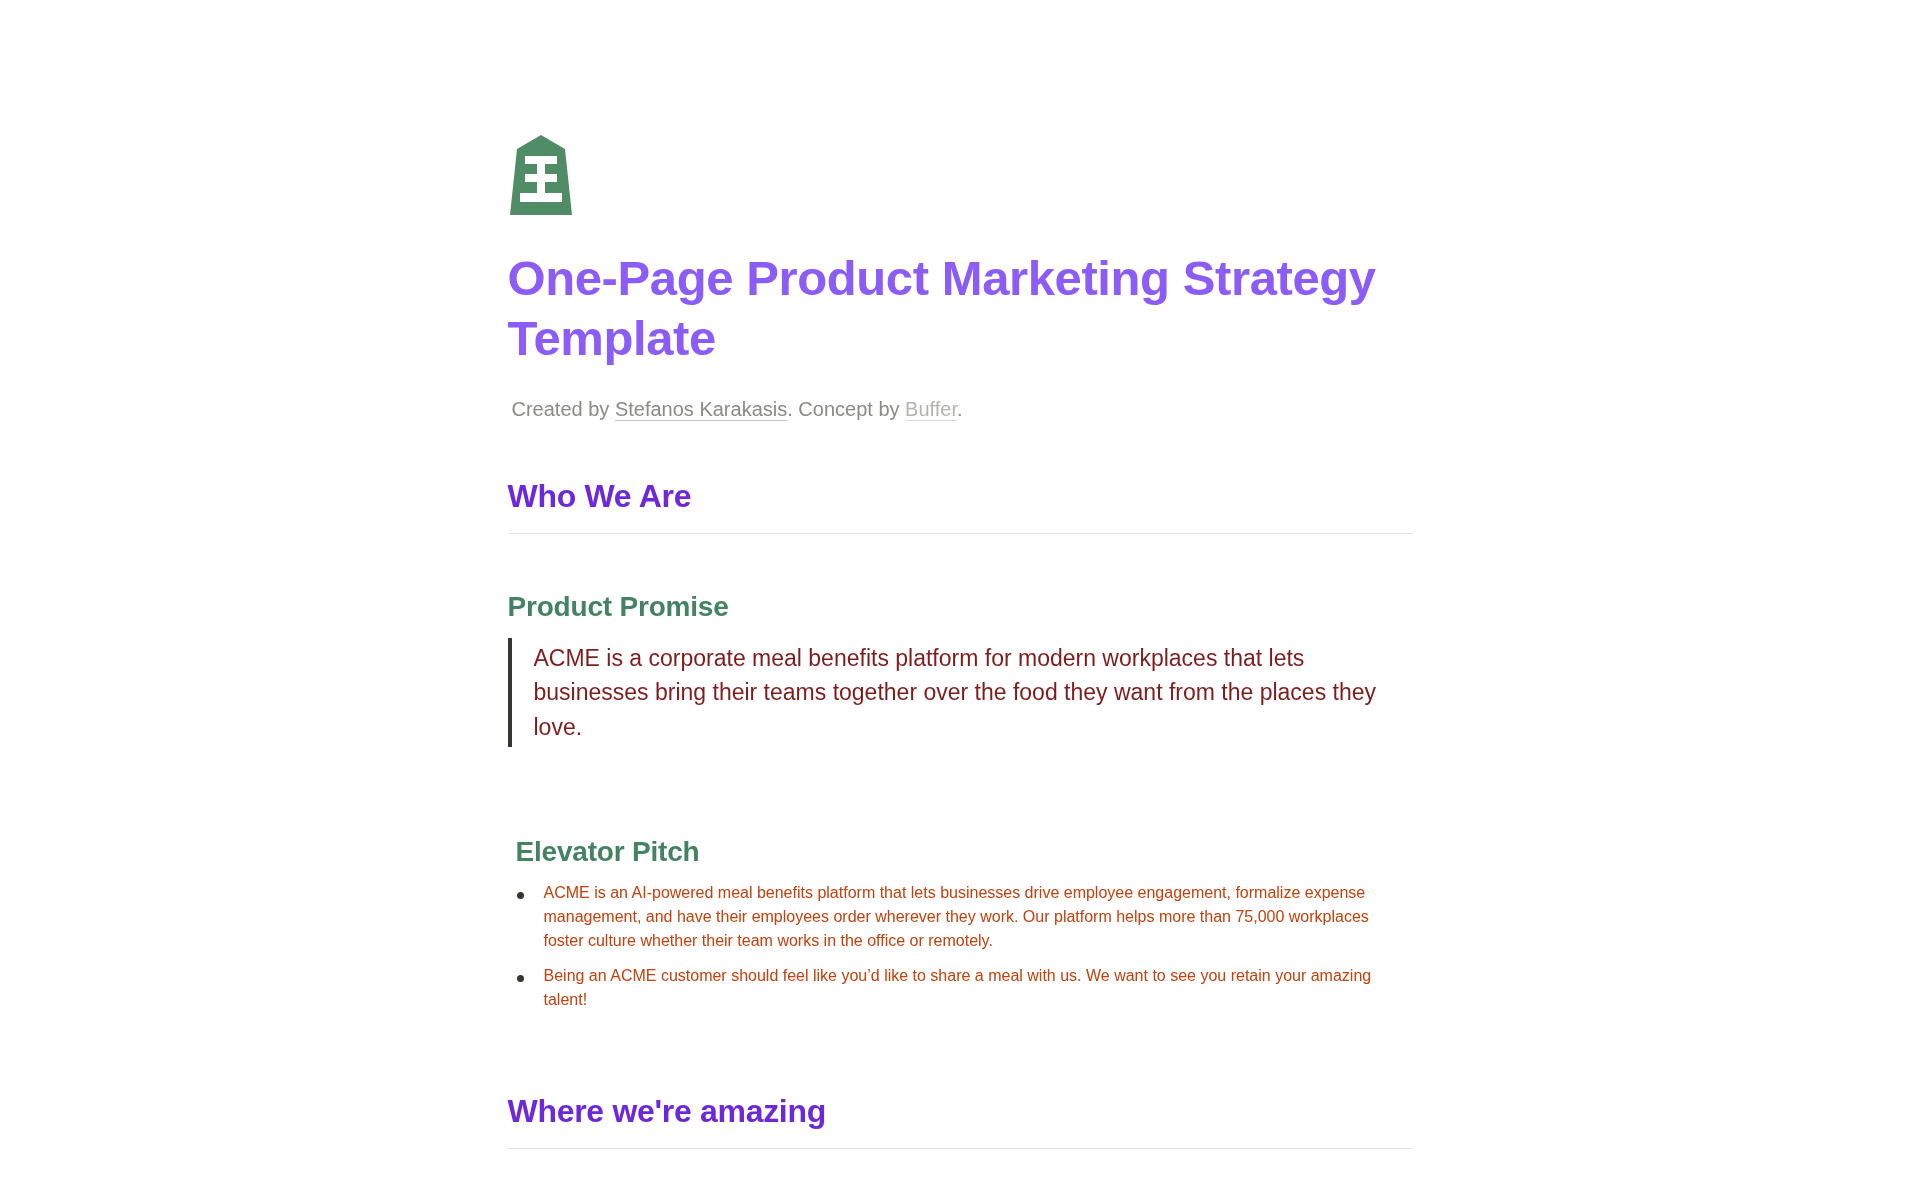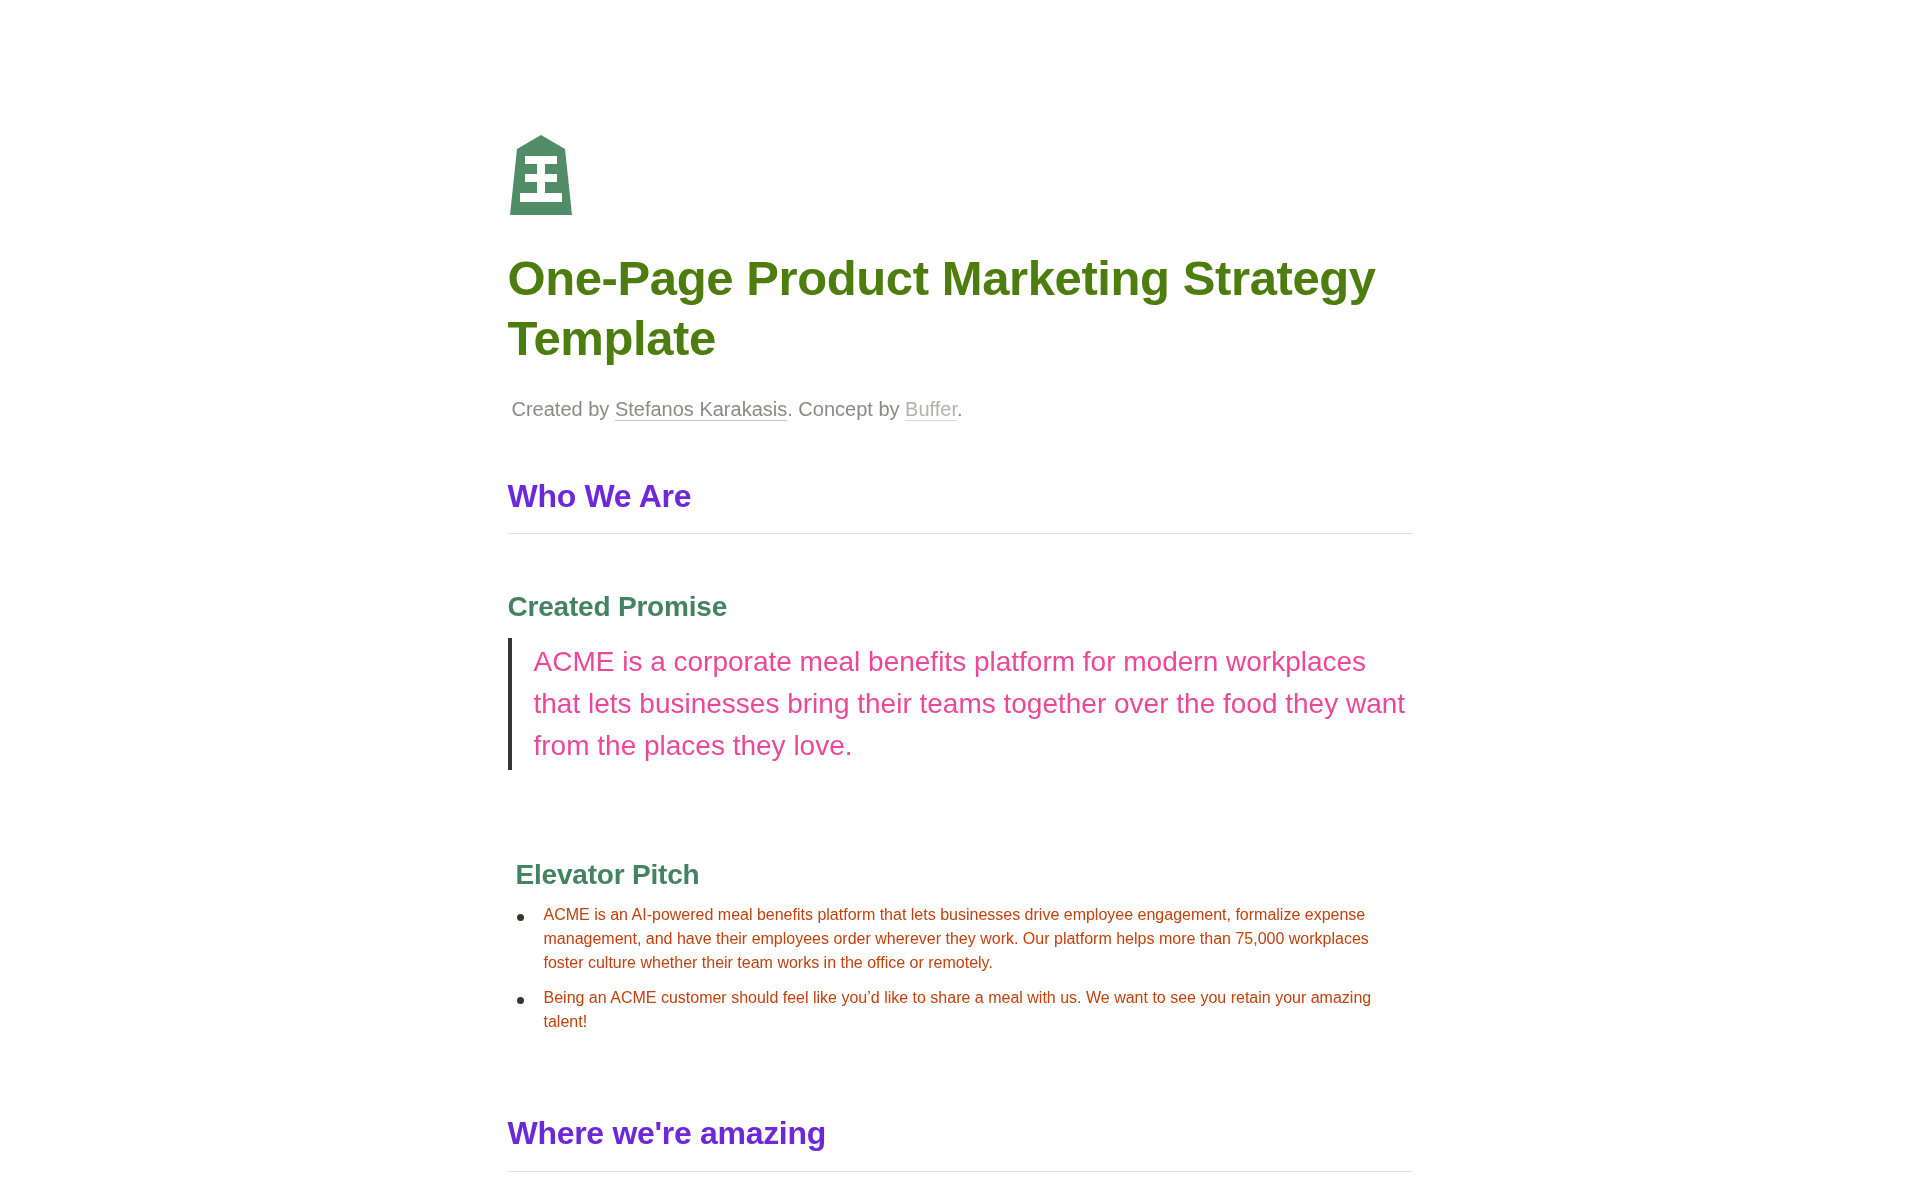--- a/index.html
+++ b/index.html
@@ -24,21 +24,21 @@
     height: 80px;
     display: block;
   }
   .page-icon svg { display: block; }
   .page-title {
     margin: 34px 0 0 0;
     font-size: 49px;
     line-height: 1.22;
     font-weight: 700;
     letter-spacing: -0.4px;
-    color: #4d7c0f;
+    color: #8b5cf6;
   }
   .byline {
     margin: 26px 0 0 4px;
     font-size: 20px;
     line-height: 1.4;
     color: #8b8a86;
   }
   .byline a {
     color: #8b8a86;
     text-decoration: underline;
@@ -80,23 +80,23 @@
     margin-top: 88px;
     margin-left: 8px;
   }
   .quote {
     margin: 14px 0 0 0;
     border-left: 4px solid #37352f;
     padding: 3px 0 3px 22px;
   }
   .quote p {
     margin: 0;
-    font-size: 28px;
+    font-size: 23px;
     line-height: 1.5;
-    color: #ec4899;
+    color: #7f1d1d;
   }
   .bullet-list {
     margin: 12px 0 0 0;
     padding: 0;
     list-style: none;
   }
   .bullet-list li {
     position: relative;
     padding-left: 36px;
     margin: 0 0 11px 0;
@@ -129,21 +129,21 @@
     </svg>
   </div>
 
   <h1 class="page-title">One-Page Product Marketing Strategy Template</h1>
 
   <p class="byline"><span>Created by </span><a>Stefanos Karakasis</a><span>. Concept by </span><a class="light">Buffer</a><span>.</span></p>
 
   <h2 class="h1-green">Who We Are</h2>
   <hr class="divider">
 
-  <h3 class="h2-green">Created Promise</h3>
+  <h3 class="h2-green">Product Promise</h3>
   <blockquote class="quote">
     <p>ACME is a corporate meal benefits platform for modern workplaces that lets businesses bring their teams together over the food they want from the places they love.</p>
   </blockquote>
 
   <h3 class="h2-green h2-elevator">Elevator Pitch</h3>
   <ul class="bullet-list">
     <li><span class="bullet-dot"></span><span>ACME is an AI-powered meal benefits platform that lets businesses drive employee engagement, formalize expense management, and have their employees order wherever they work. Our platform helps more than 75,000 workplaces foster culture whether their team works in the office or remotely.</span></li>
     <li><span class="bullet-dot"></span><span>Being an ACME customer should feel like you’d like to share a meal with us. We want to see you retain your amazing talent!</span></li>
   </ul>
 

